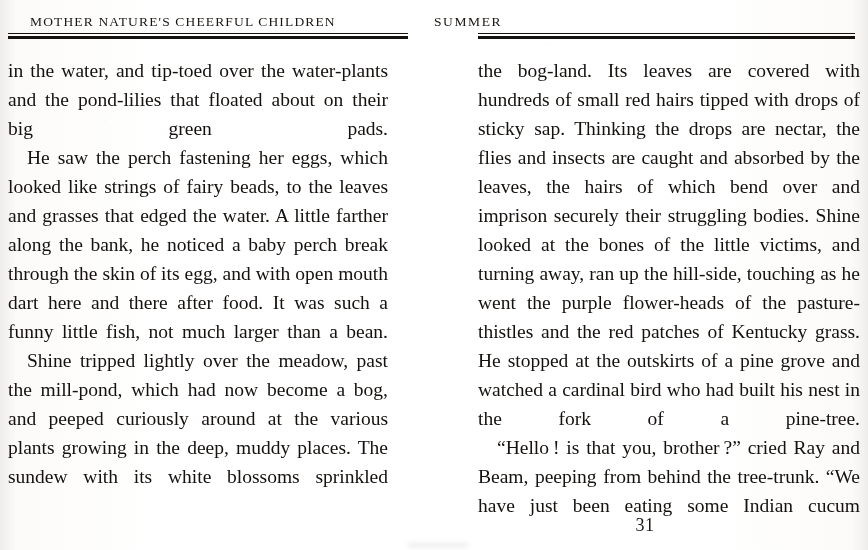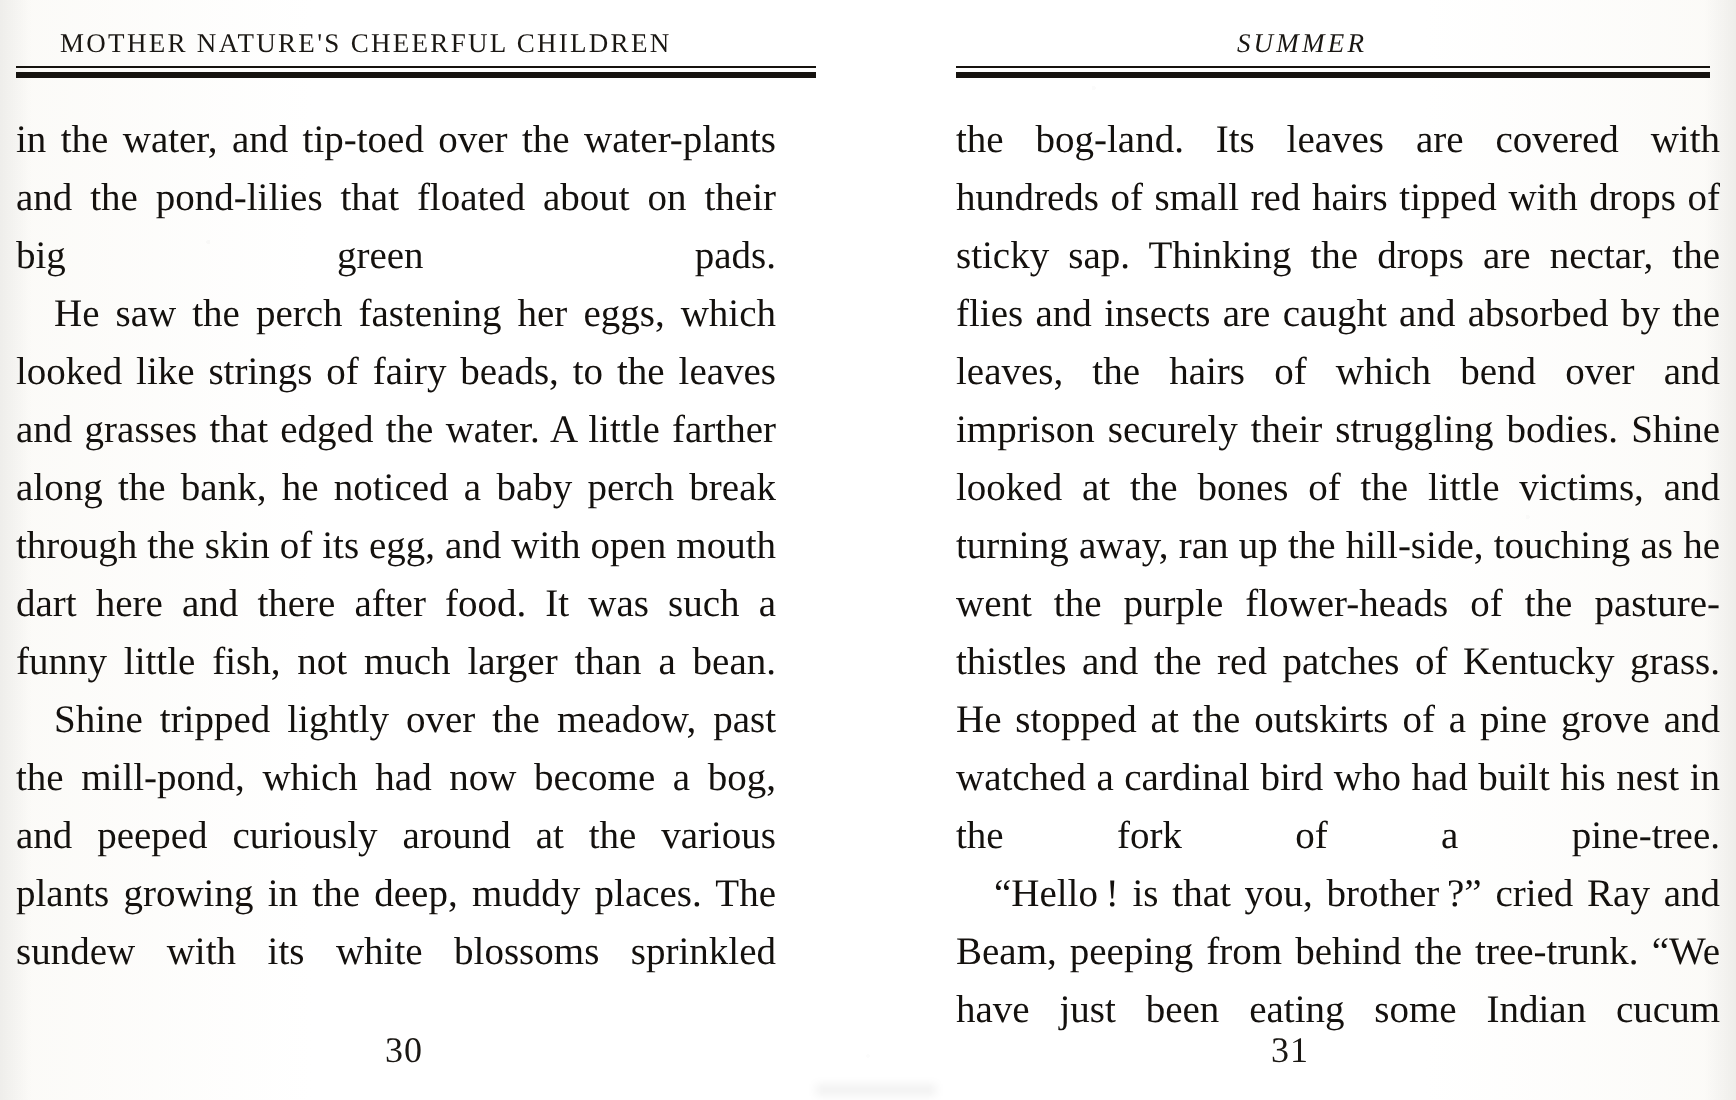--- a/index.html
+++ b/index.html
@@ -55,23 +55,22 @@
     text-transform: uppercase;
     white-space: nowrap;
     color: #1a1713;
   }
   .page-left .running-head {
     left: 30px;
   }
   .page-right .running-head {
     left: 0;
     right: 0;
-    text-align: center;
+    text-align: left;
     letter-spacing: 1.6px;
-    font-style: italic;
   }
 
   .rule {
     position: absolute;
     height: 0;
   }
   .rule .thin {
     height: 1px;
     background: #16130f;
     width: 100%;
@@ -161,21 +160,20 @@
       <div class="gap"></div>
       <div class="thick"></div>
     </div>
 
     <div class="textblock">
       <p class="para full">in the water, and tip-toed over the water-plants and the pond-lilies that floated about on their big green pads.</p>
       <p class="para indent full">He saw the perch fastening her eggs, which looked like strings of fairy beads, to the leaves and grasses that edged the water. A little farther along the bank, he noticed a baby perch break through the skin of its egg, and with open mouth dart here and there after food. It was such a funny little fish, not much larger than a bean.</p>
       <p class="para indent full">Shine tripped lightly over the meadow, past the mill-pond, which had now become a bog, and peeped curiously around at the various plants growing in the deep, muddy places. The sundew with its white blossoms sprinkled</p>
     </div>
 
-    <div class="folio">30</div>
   </div>
 
   <div class="page page-right">
     <div class="running-head">SUMMER</div>
     <div class="rule">
       <div class="thin"></div>
       <div class="gap"></div>
       <div class="thick"></div>
     </div>
 

